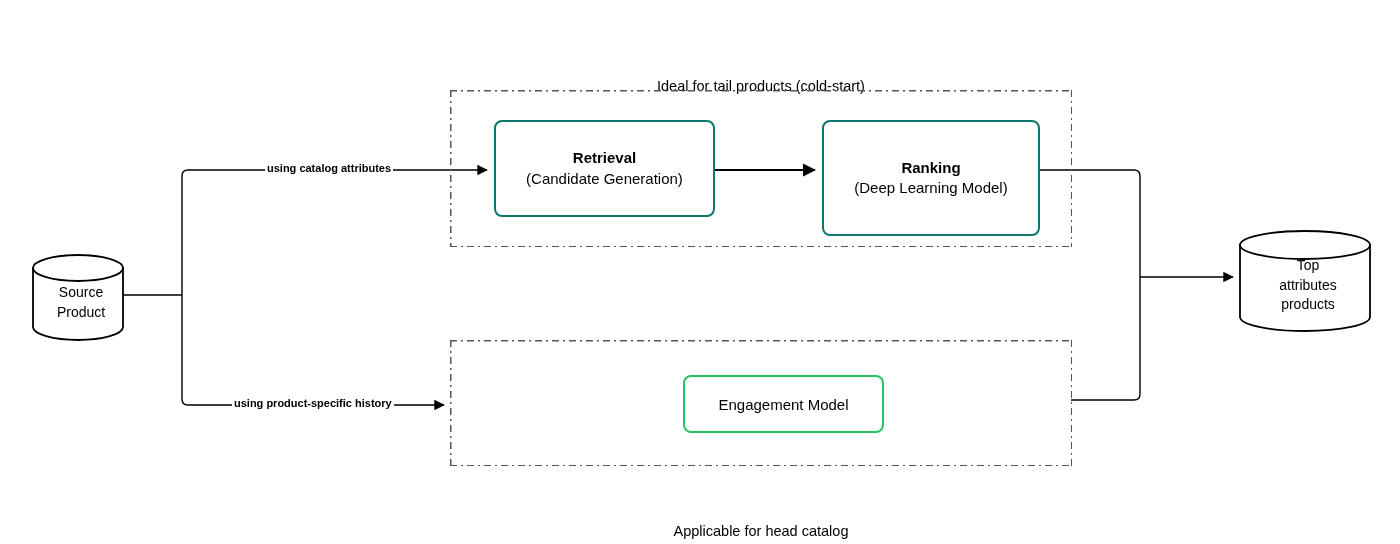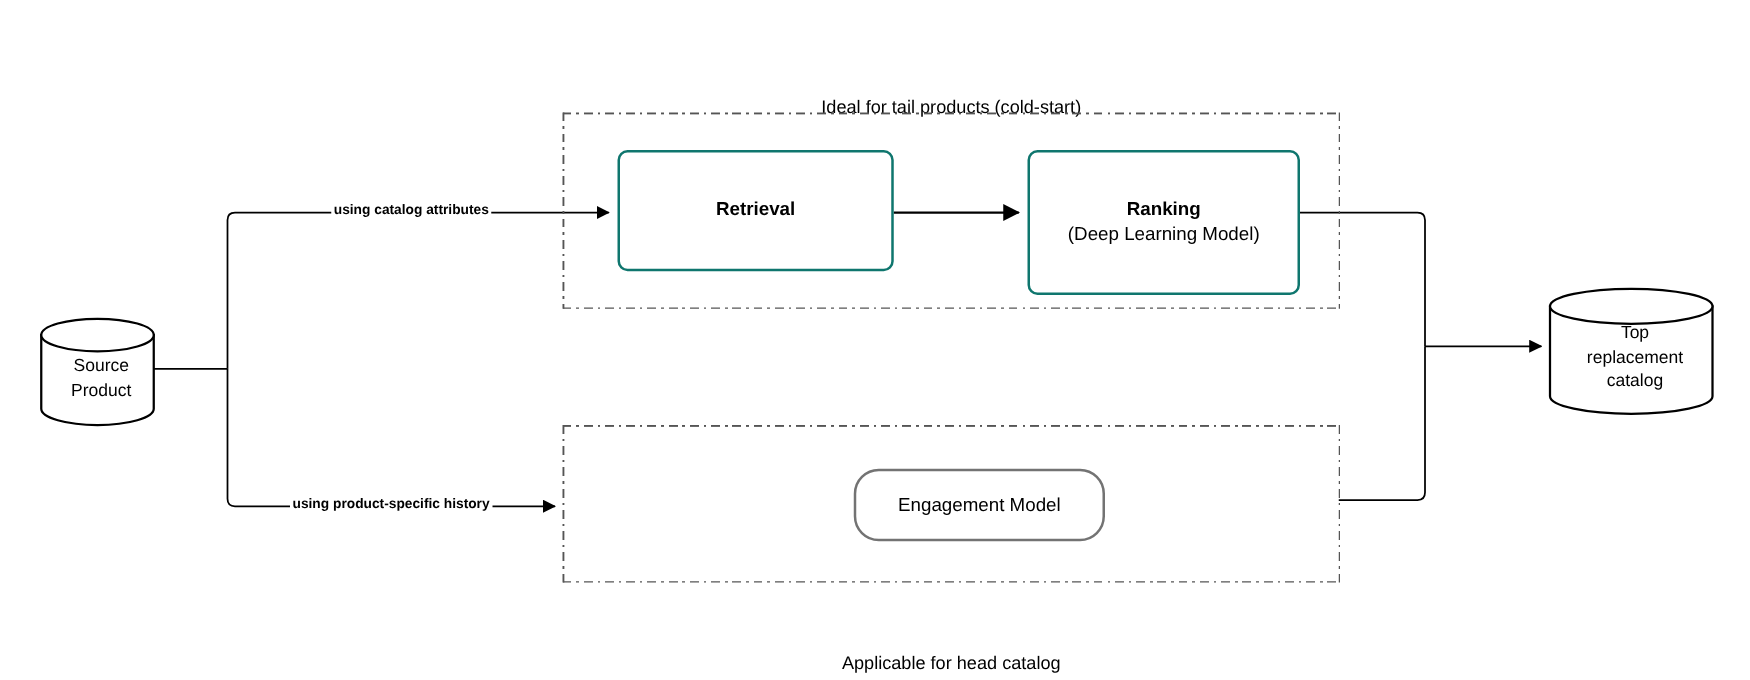--- a/index.html
+++ b/index.html
@@ -42,22 +42,22 @@
   }
   .proc-title {
     font-weight: bold;
     font-size: 15px;
   }
   .proc-sub {
     font-weight: normal;
     font-size: 15px;
   }
   .plain-box {
-    border: 2px solid #737373;
-    border-radius: 20px;
+    border: 2px solid #22c55e;
+    border-radius: 8px;
     background: #ffffff;
     display: flex;
     align-items: center;
     justify-content: center;
     text-align: center;
     font-size: 15px;
   }
   .group-box {
     border: 1.5px dashed #555555;
     background: transparent;
@@ -152,39 +152,40 @@
                 repeating-linear-gradient(to right, #555 0 7px, transparent 7px 11px, #555 11px 13px, transparent 13px 17px),
                 repeating-linear-gradient(to bottom, #555 0 7px, transparent 7px 11px, #555 11px 13px, transparent 13px 17px),
                 repeating-linear-gradient(to bottom, #555 0 7px, transparent 7px 11px, #555 11px 13px, transparent 13px 17px);
               background-size: 100% 1.5px, 100% 1.5px, 1.5px 100%, 1.5px 100%;
               background-position: 0 0, 0 100%, 0 0, 100% 0;
               background-repeat: no-repeat;">
   </div>
 
   <div class="node proc-box" style="left: 494px; top: 120px; width: 221px; height: 97px;">
     <div class="proc-title">Retrieval</div>
+    <div class="proc-sub">(Candidate Generation)</div>
   </div>
 
   <div class="node proc-box" style="left: 822px; top: 120px; width: 218px; height: 116px;">
     <div class="proc-title">Ranking</div>
     <div class="proc-sub">(Deep Learning Model)</div>
   </div>
 
   <div class="node plain-box" style="left: 683px; top: 375px; width: 201px; height: 58px;">
     <div>Engagement Model</div>
   </div>
 
   <div class="cyl-label" style="left: 33px; top: 283px; width: 96px;">
     <div>Source</div>
     <div>Product</div>
   </div>
 
   <div class="cyl-label" style="left: 1240px; top: 256px; width: 136px;">
     <div>Top</div>
-    <div>replacement</div>
-    <div>catalog</div>
+    <div>attributes</div>
+    <div>products</div>
   </div>
 
   <div class="edge-label" style="left: 265px; top: 163px;">using catalog attributes</div>
 
   <div class="edge-label" style="left: 232px; top: 398px;">using product-specific history</div>
 
 </div>
 
 </body></html>

